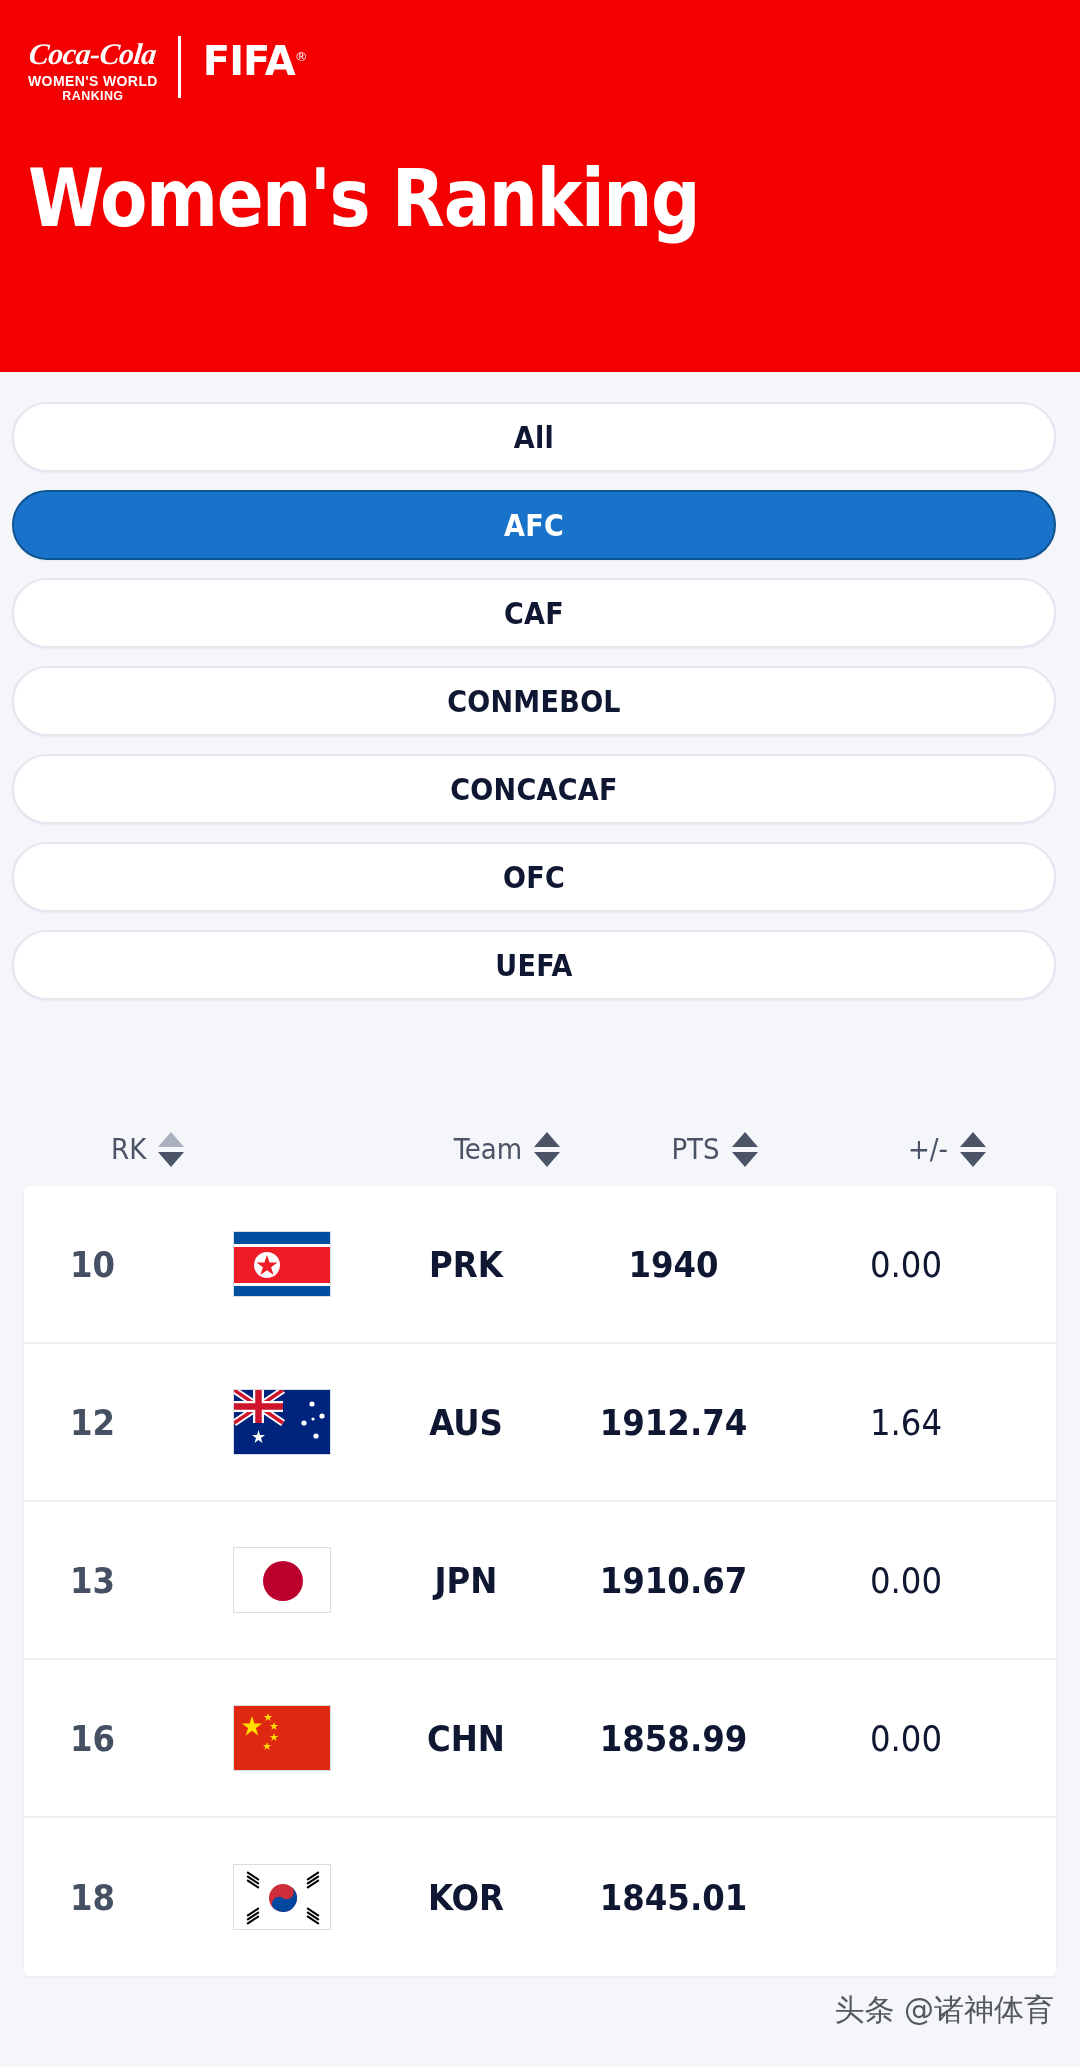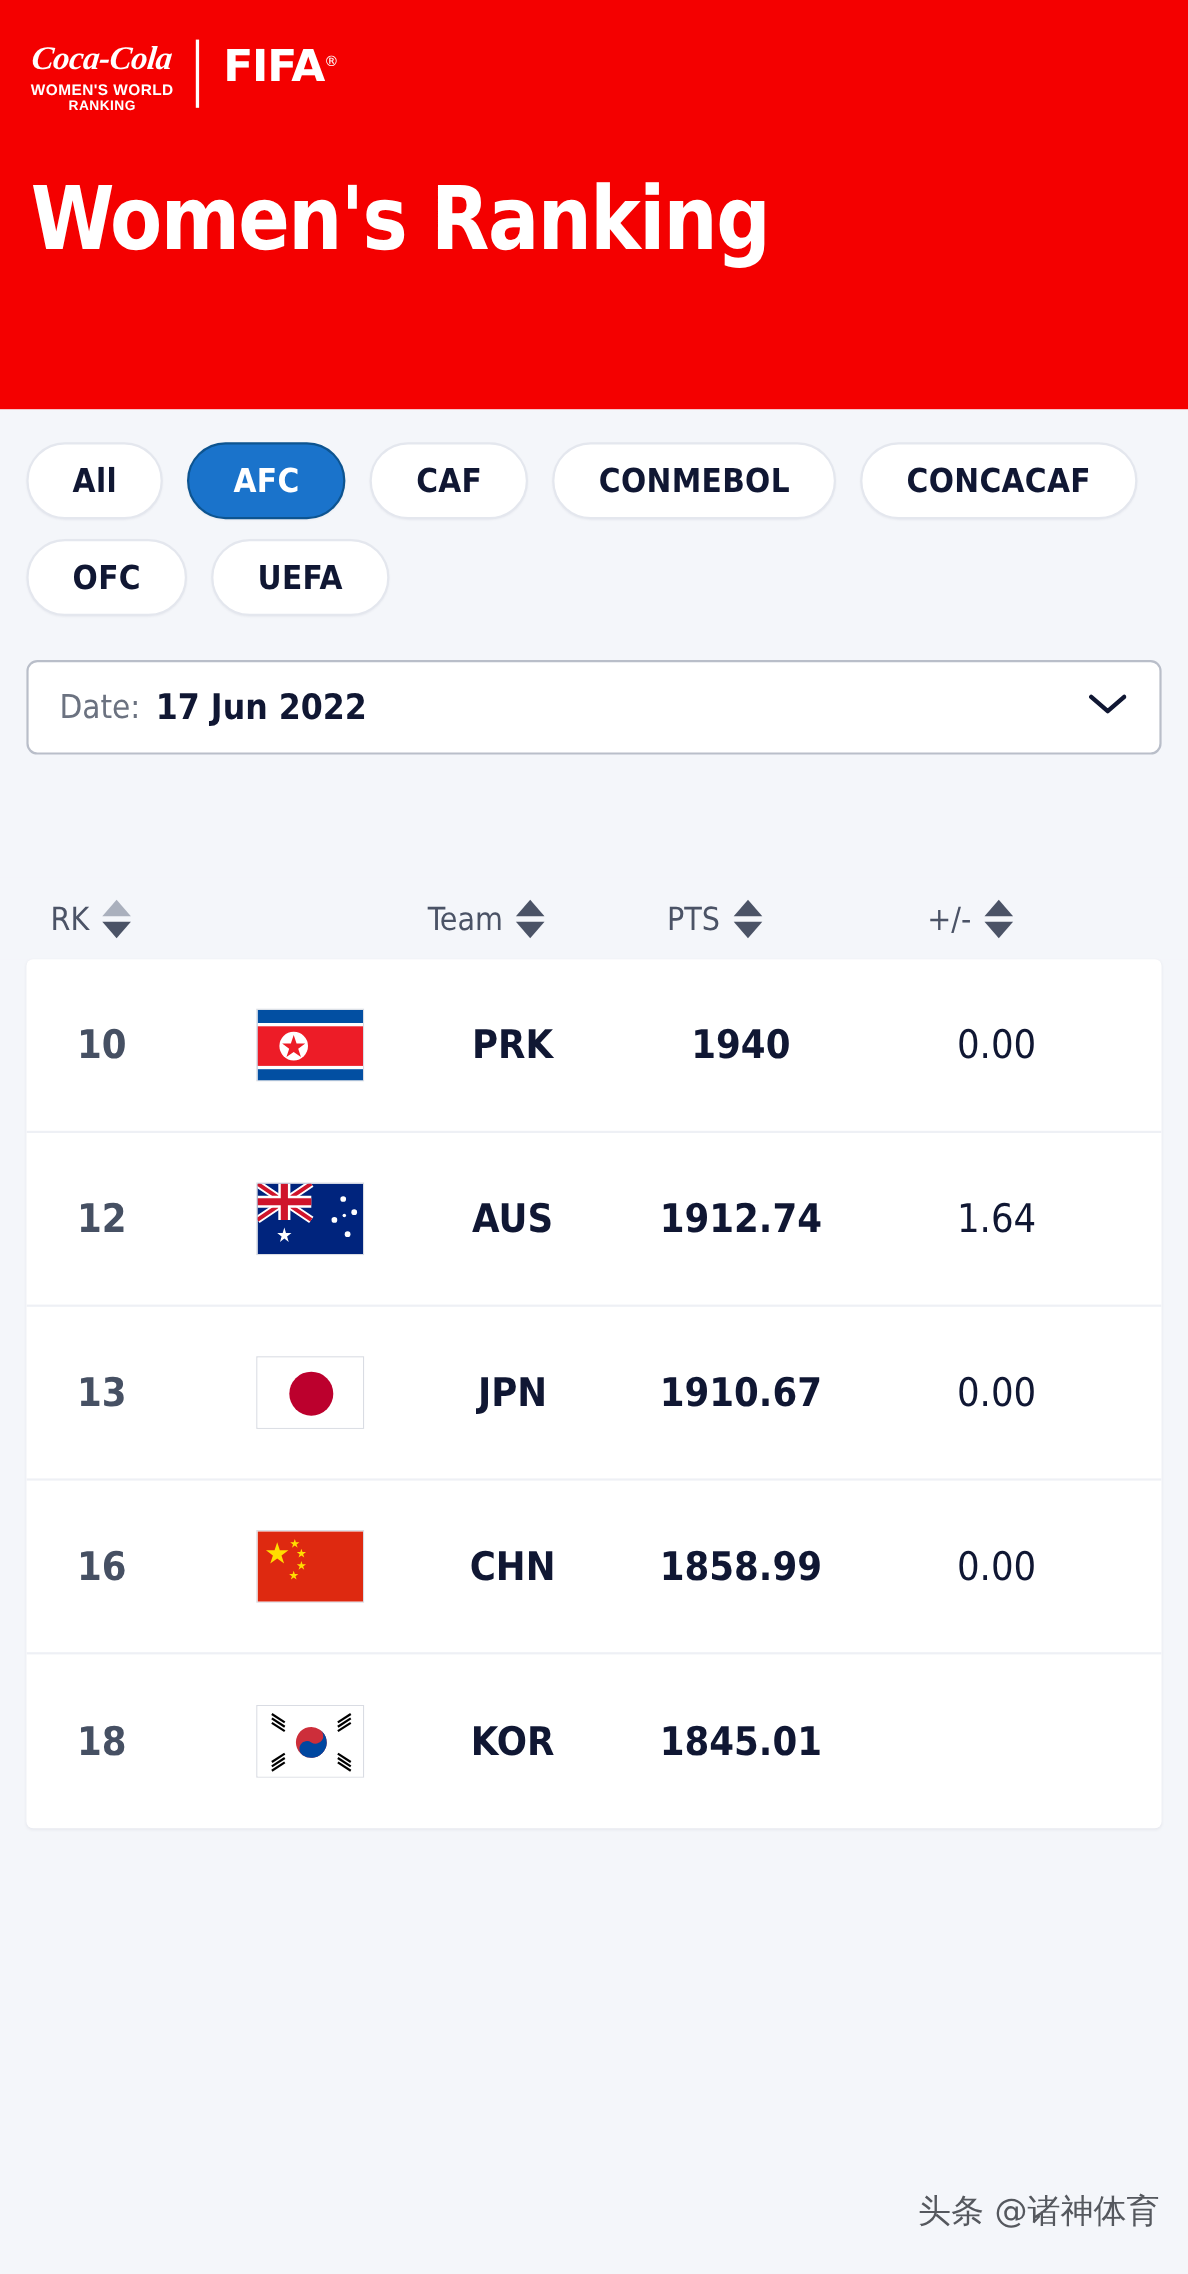--- a/index.html
+++ b/index.html
@@ -89,24 +89,25 @@
     color: #ffffff;
     letter-spacing: -1.5px;
     margin-top: 46px;
     font-family: "DejaVu Sans Condensed", "Liberation Sans Narrow", "Liberation Sans", sans-serif;
     transform: scaleX(0.96);
     transform-origin: left;
   }
 
   
   .filters {
-    padding: 30px 24px 0 24px;
+    padding: 30px 24px 0 12px;
     display: flex;
     flex-wrap: wrap;
     gap: 18px 22px;
+    flex-direction: column;
   }
 
   .pill {
     height: 70px;
     border-radius: 40px;
     background: #ffffff;
     border: 2px solid #e4e7ee;
     display: flex;
     align-items: center;
     justify-content: center;
@@ -157,22 +158,23 @@
     top: 50%;
     transform: translateY(-50%);
   }
 
   
   .table-head {
     display: flex;
     align-items: center;
     height: 74px;
     margin: 112px 0 0 0;
-    padding: 0 24px;
+    padding: 0 8px;
     background: #f4f6fa;
+    justify-content: flex-end;
   }
 
   .col-rk    { width: 150px; padding-left: 22px; }
   .col-flag  { width: 168px; }
   .col-team  { width: 200px; }
   .col-pts   { width: 215px; }
   .col-pm    { width: 250px; }
 
   .th {
     display: flex;
@@ -300,31 +302,20 @@
   <div class="filters">
     <div class="pill">All</div>
     <div class="pill active">AFC</div>
     <div class="pill">CAF</div>
     <div class="pill">CONMEBOL</div>
     <div class="pill">CONCACAF</div>
     <div class="pill">OFC</div>
     <div class="pill">UEFA</div>
   </div>
 
-  <div class="date-wrap">
-    <div class="date-select">
-      <span class="date-label">Date:</span>
-      <span class="date-value">17 Jun 2022</span>
-      <span class="chevron">
-        <svg width="34" height="20" viewBox="0 0 34 20">
-          <path d="M2 3 L17 16 L32 3" fill="none" stroke="#101733" stroke-width="4" stroke-linecap="round" stroke-linejoin="round"></path>
-        </svg>
-      </span>
-    </div>
-  </div>
 
   <div class="table-head">
     <div class="col-rk">
       <div class="th">
         <span>RK</span>
         <span class="sorter">
           <span class="tri-up dim"></span>
           <span class="tri-down"></span>
         </span>
       </div>

